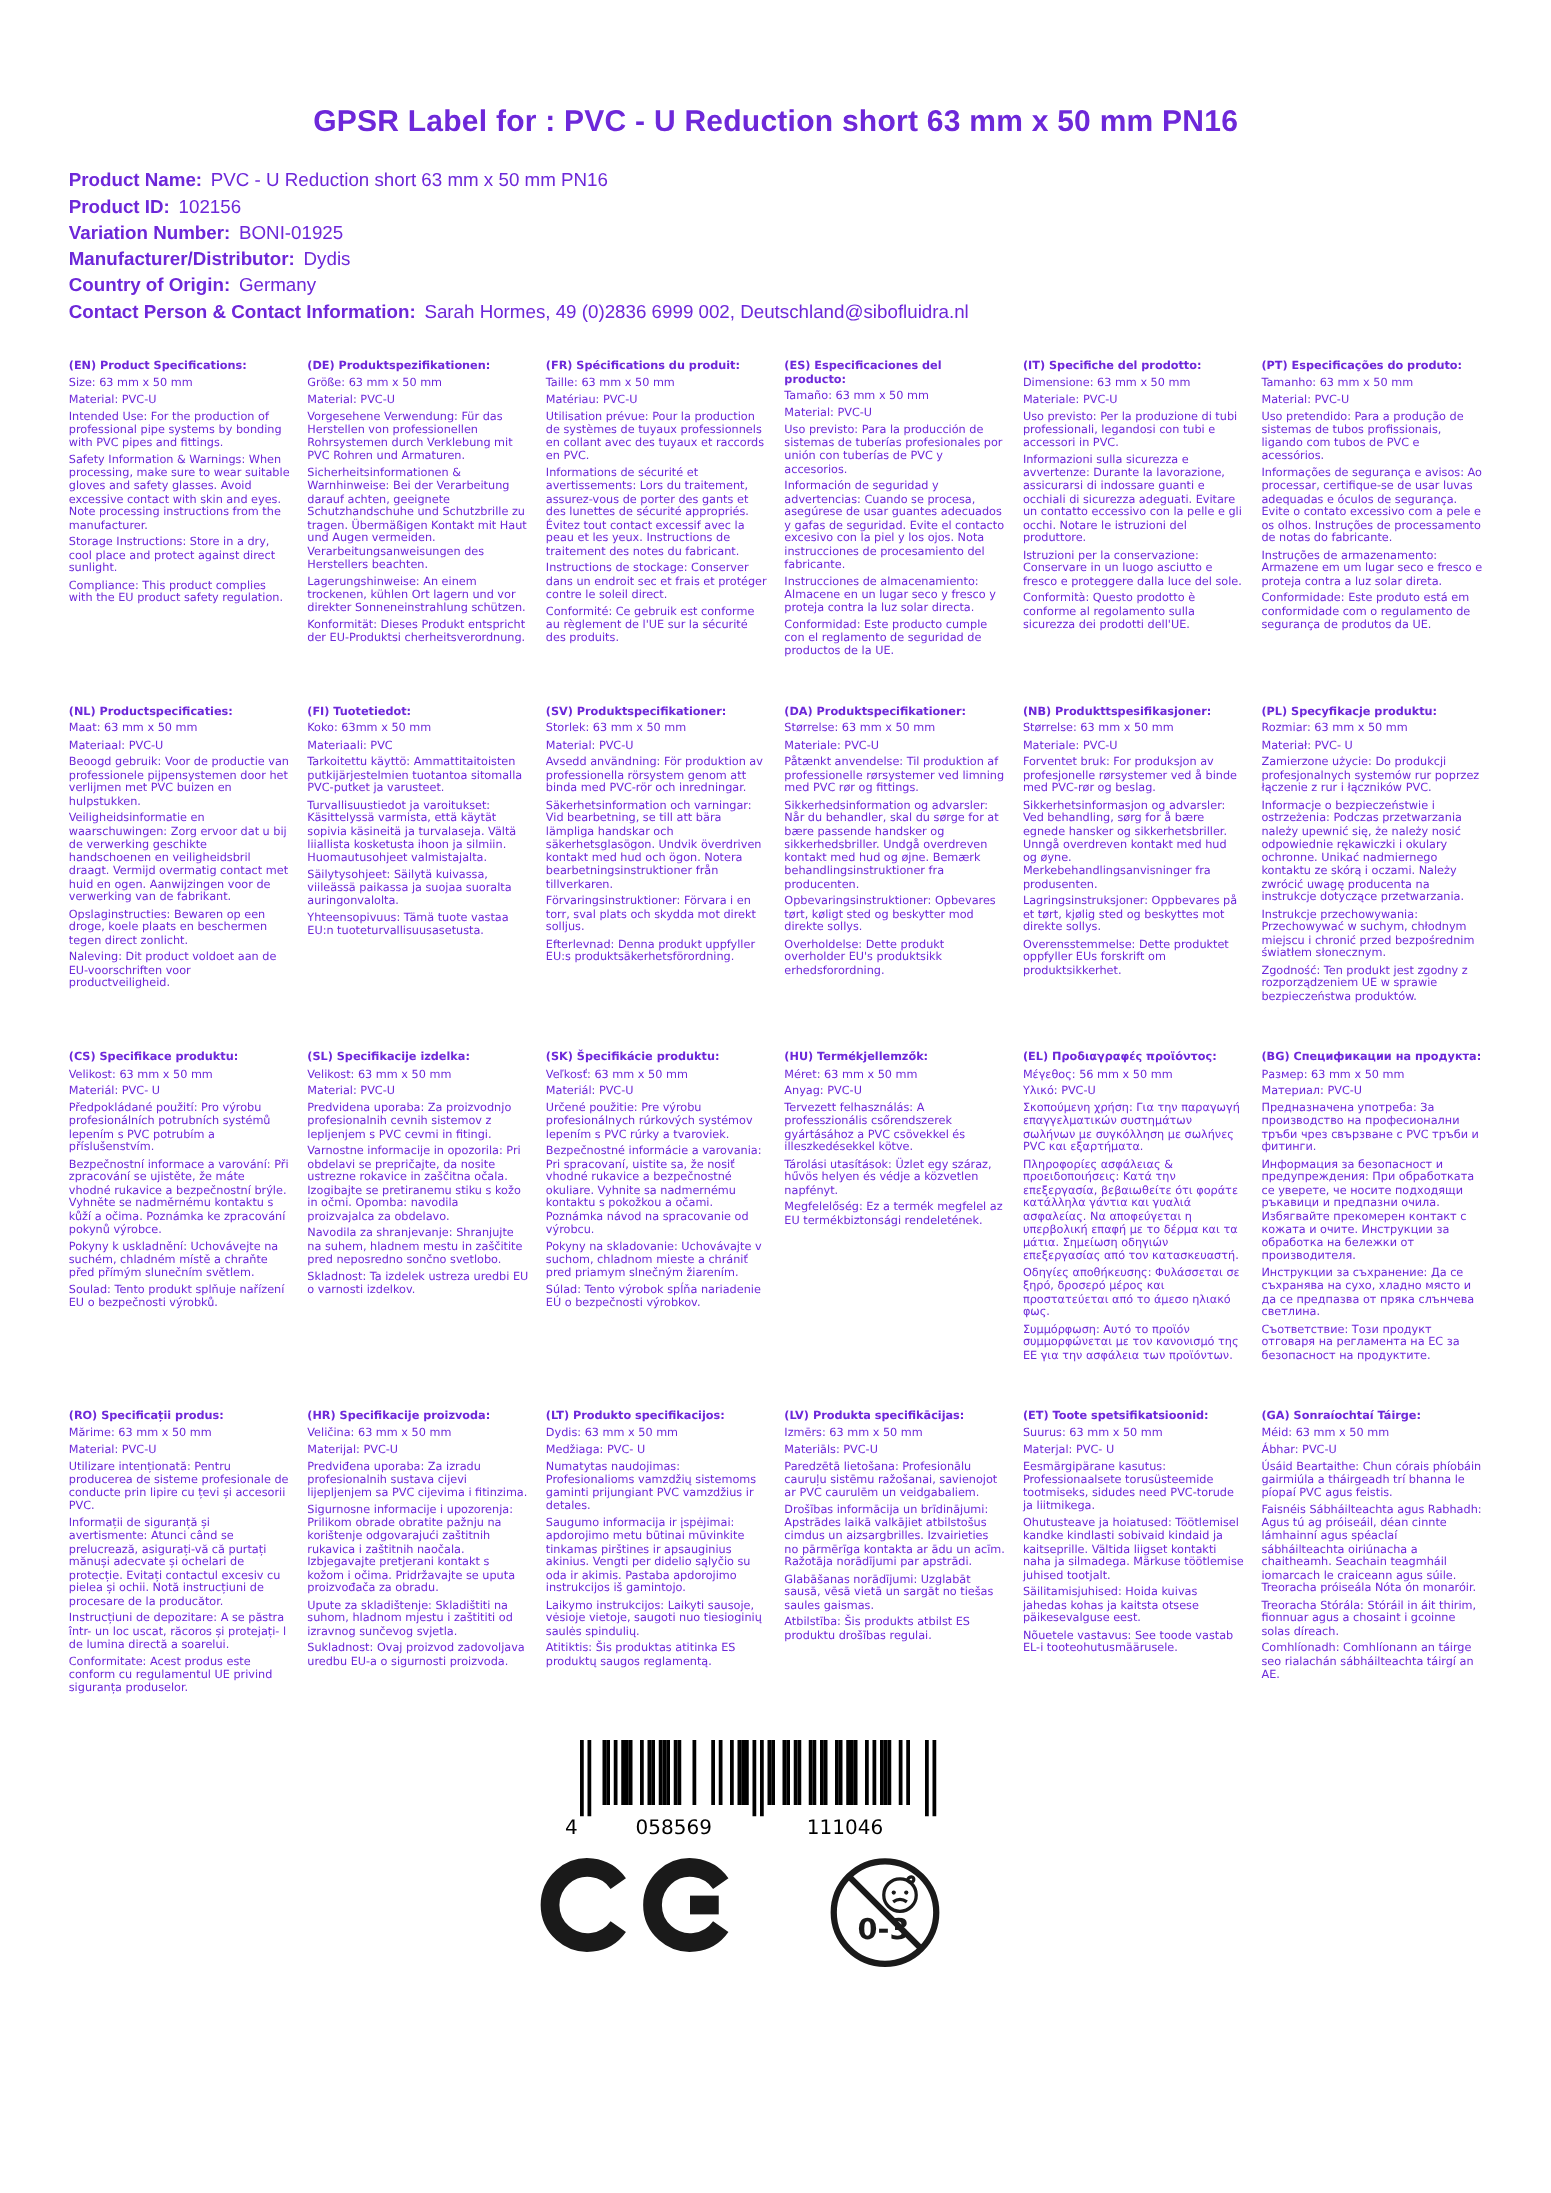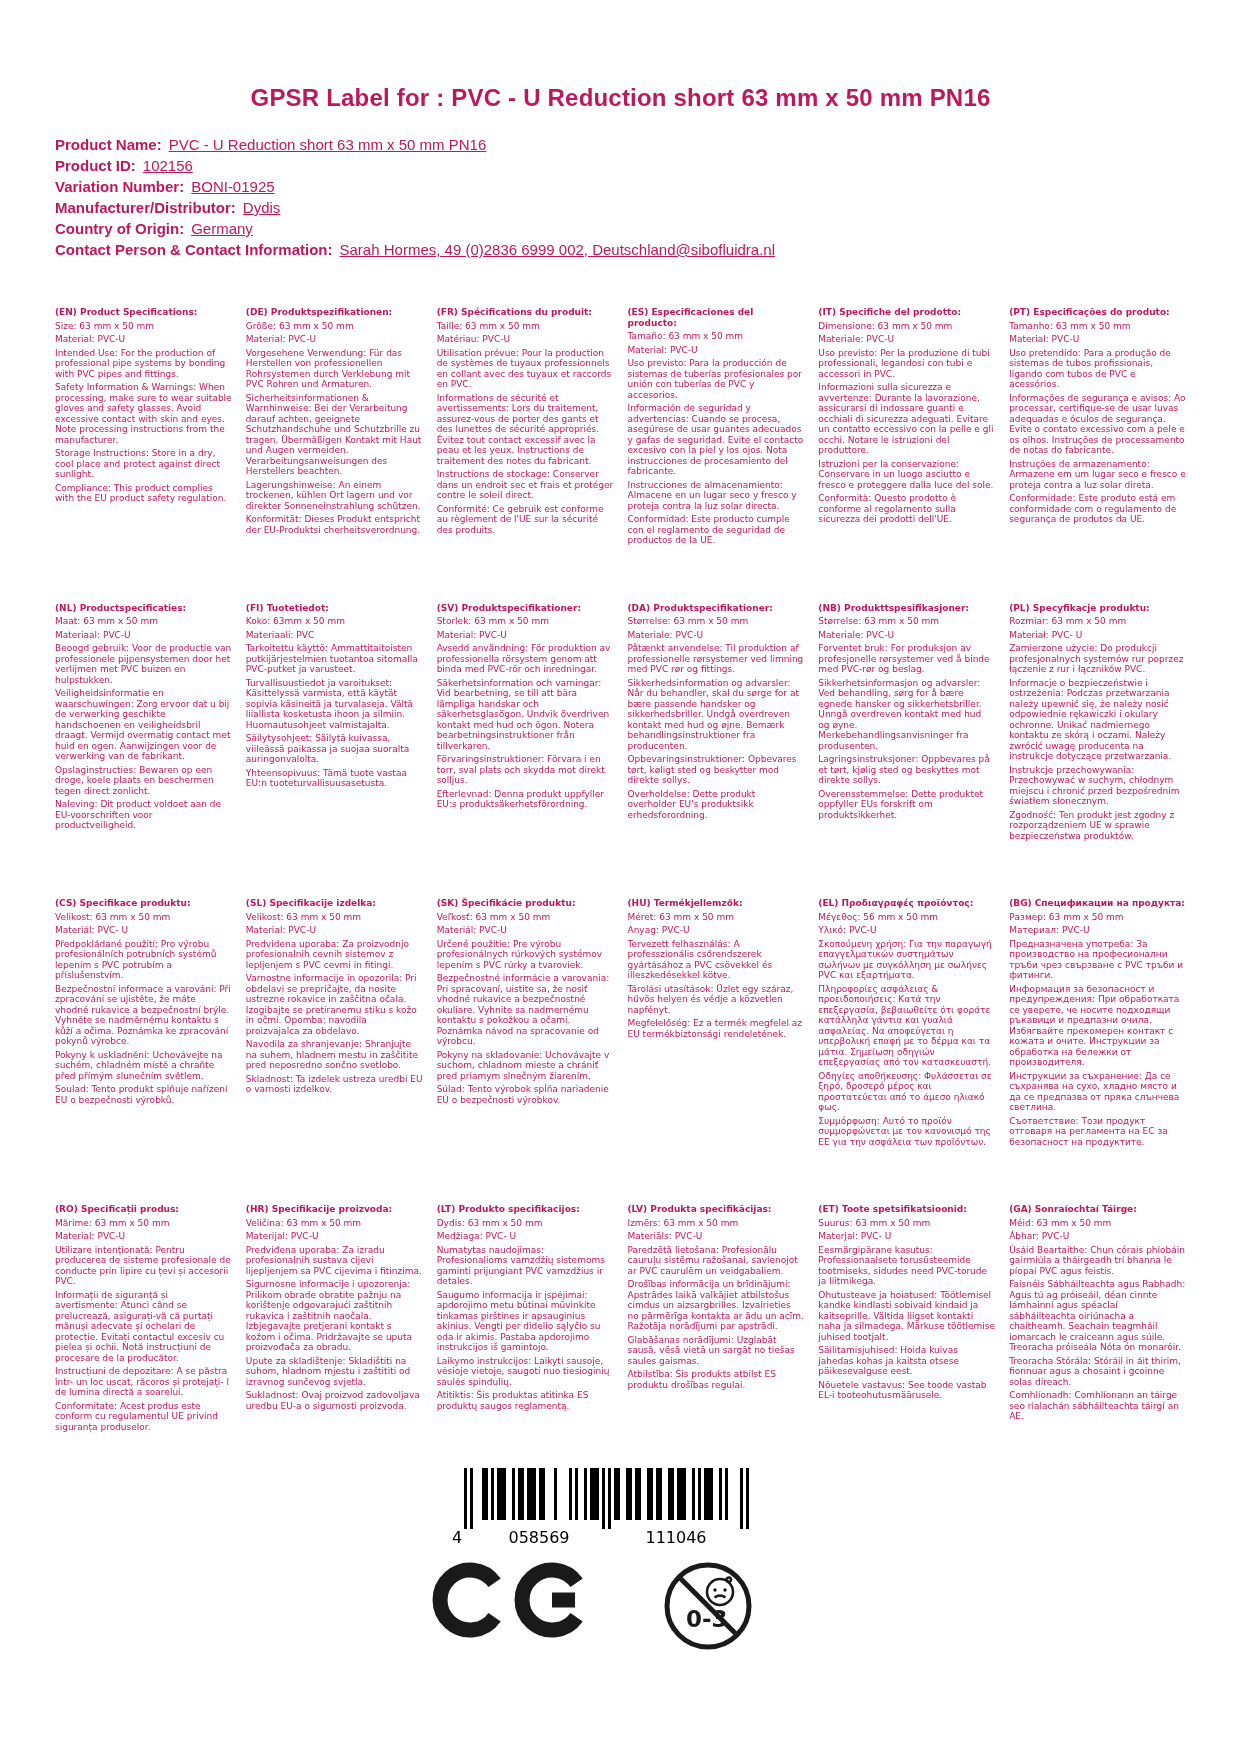--- a/index.html
+++ b/index.html
@@ -1,37 +1,37 @@
 <!DOCTYPE html>
 <html><head>
 <meta charset="utf-8">
 <style>
   * { box-sizing: border-box; }
   html, body { margin: 0; padding: 0; background: #fff; }
   .page {
-    width: 1241px; height: 1754px; margin: 0 auto; background: #fff; color: #be185d;
+    width: 1241px; height: 1754px; margin: 0 auto; background: #fff; color: #6d28d9;
     font-family: "DejaVu Sans", sans-serif; position: relative;
     padding: 84px 55px 0 55px; overflow: hidden;
   }
   .title {
     font-family: "Liberation Sans", sans-serif;
     font-size: 24px; font-weight: bold; text-align: center;
     margin: 0 0 16px 0; letter-spacing: 0.2px; white-space: nowrap;
   }
   .product-fields { margin-top: 22px; }
   .pf-row { font-family: "Liberation Sans", sans-serif; font-size: 15px; line-height: 21px; }
   .pf-label { font-weight: bold; }
-  .pf-value { margin-left: 7px; text-decoration: underline; }
+  .pf-value { margin-left: 7px; }
   .spec-grid {
     margin-top: 28px;
     display: grid; grid-template-columns: repeat(6, 1fr);
     column-gap: 14px; row-gap: 38px; align-items: start;
   }
   .spec-block { font-size: 9px; line-height: 10.5px; letter-spacing: 0; }
-  .spec-title { font-weight: bold; margin-top: 19px; }
+  .spec-title { font-weight: bold; }
   .spec-par { margin: 3px 0 0 0; }
   .bottom { margin-top: 36px; display: flex; flex-direction: column; align-items: center; }
   .barcode-wrap { transform: translateX(-22px); }
   .barcode-wrap svg text { font-family: "DejaVu Sans", sans-serif; fill: #000; }
   .marks { display: flex; align-items: flex-start; gap: 70px; margin-top: 10px; transform: translateX(-28px); }
 </style>
 </head>
 <body>
 
 <div class="page">

